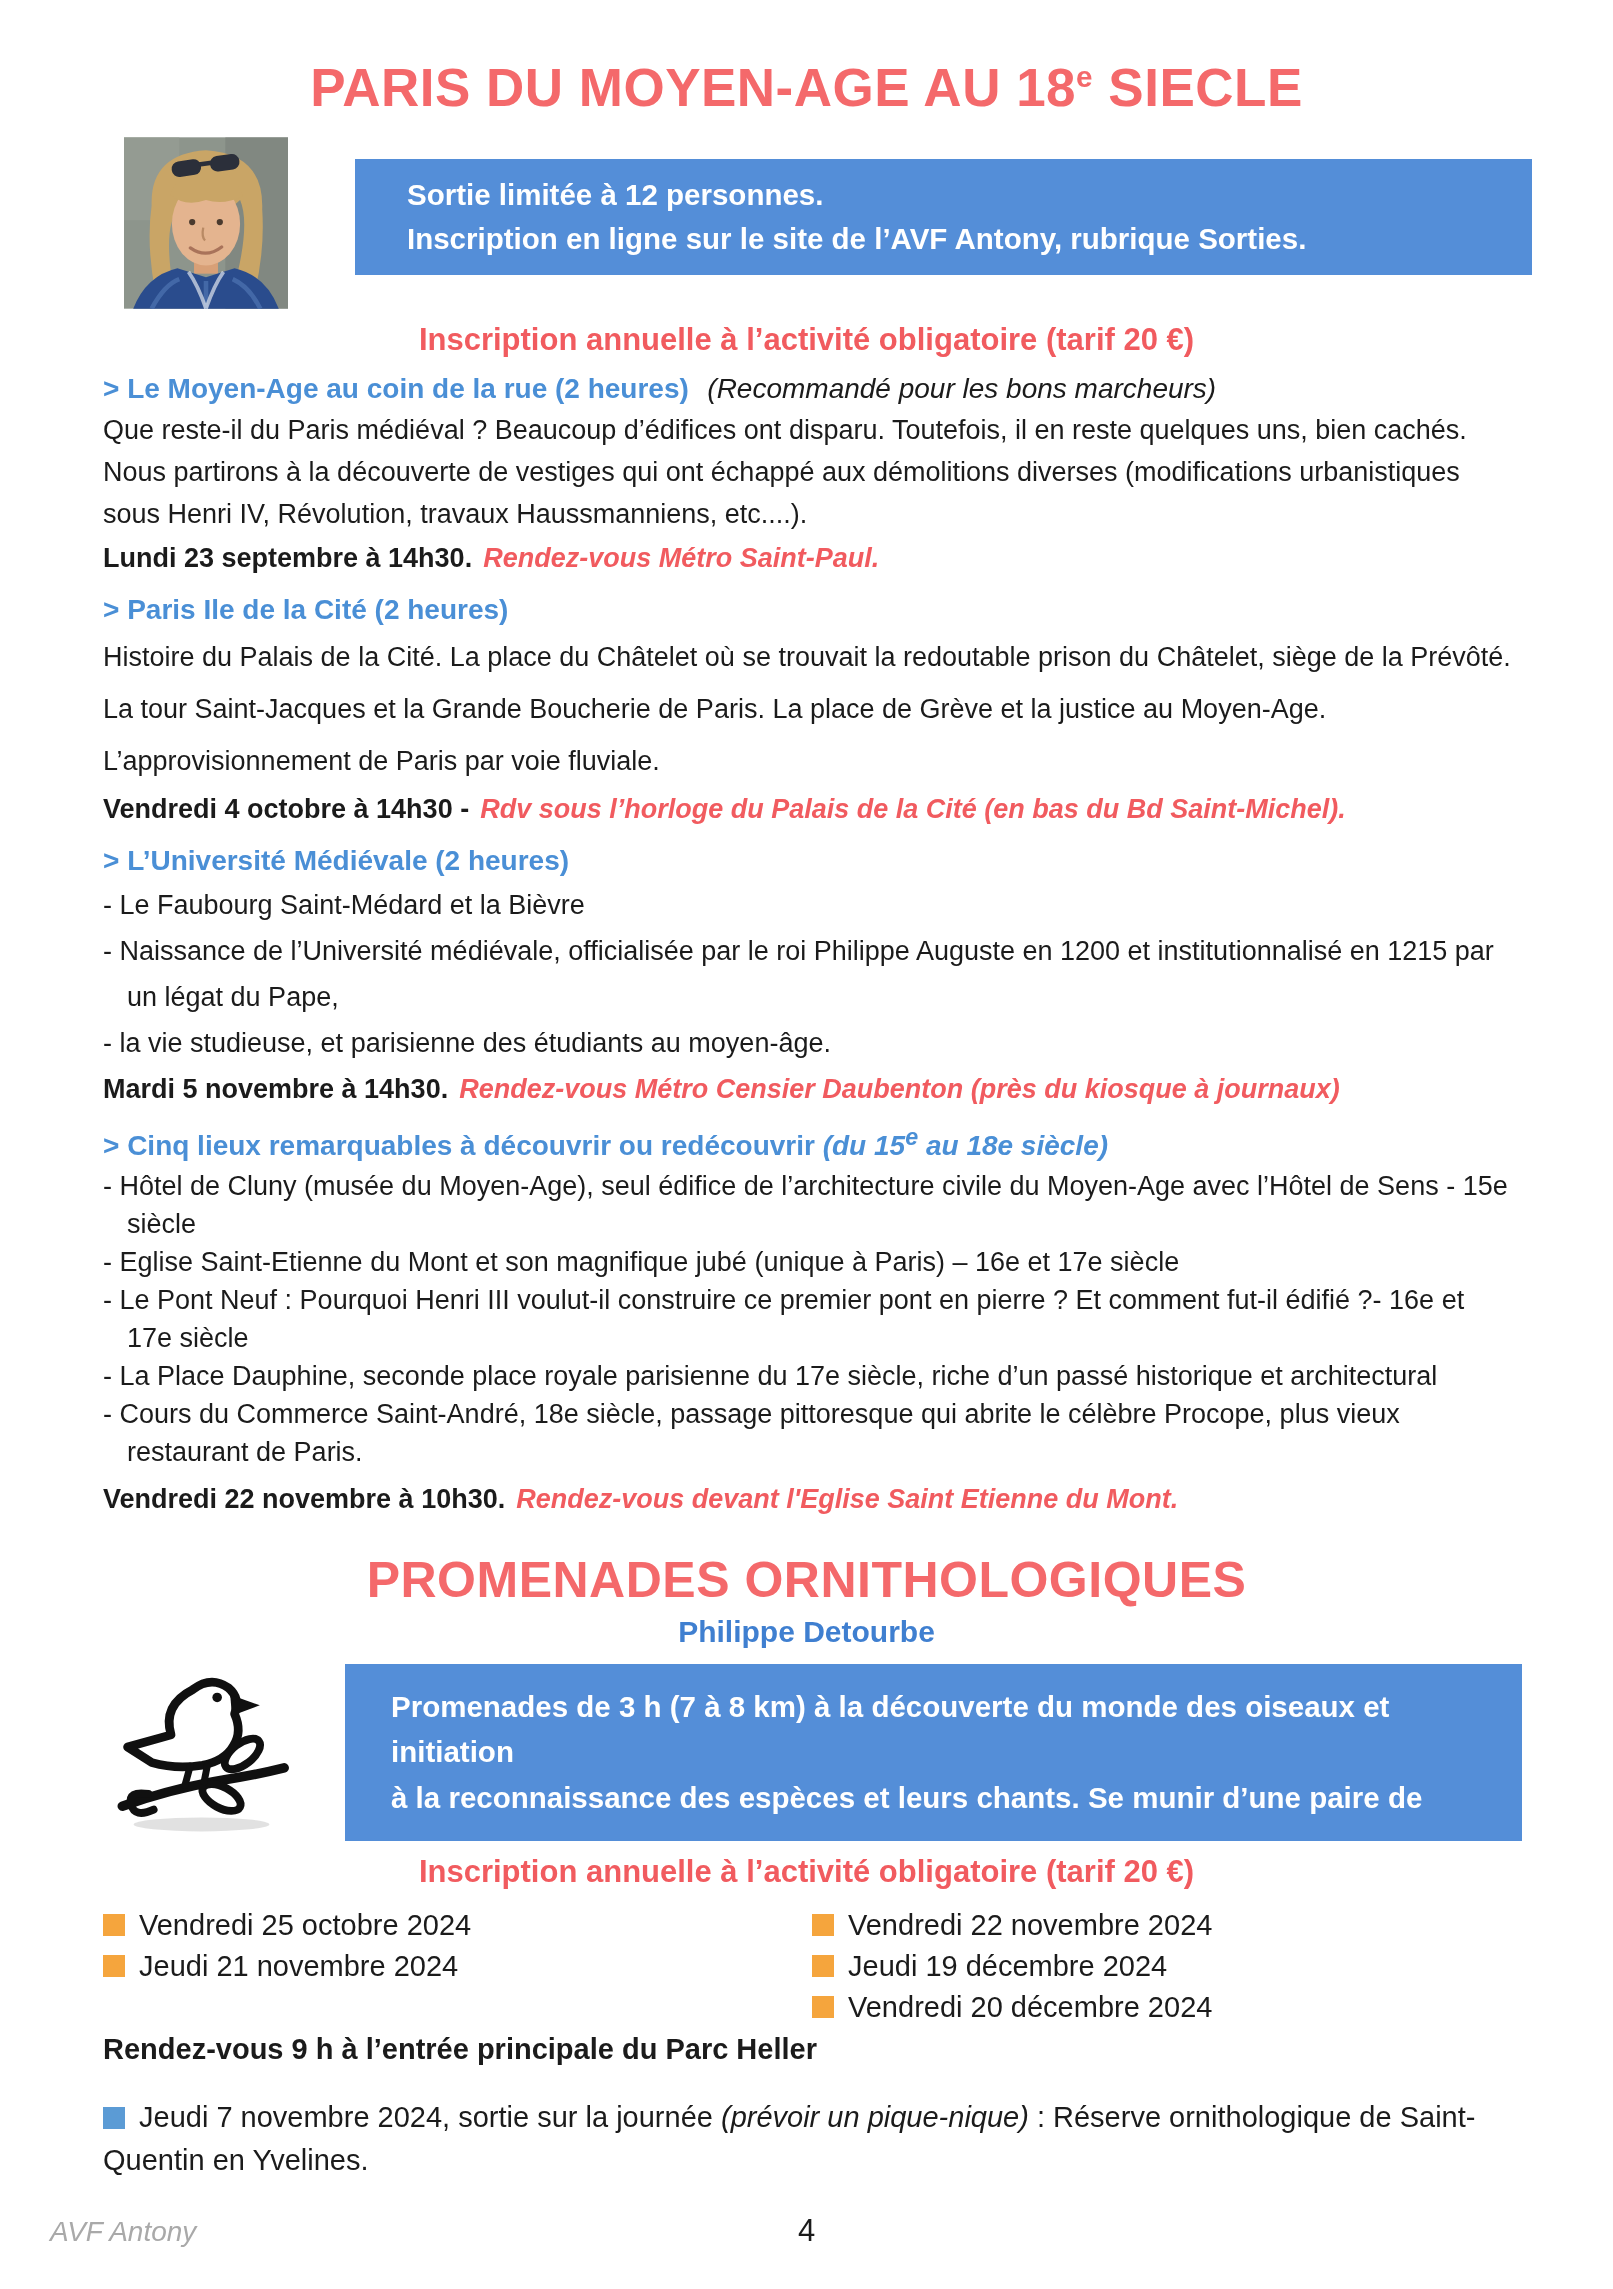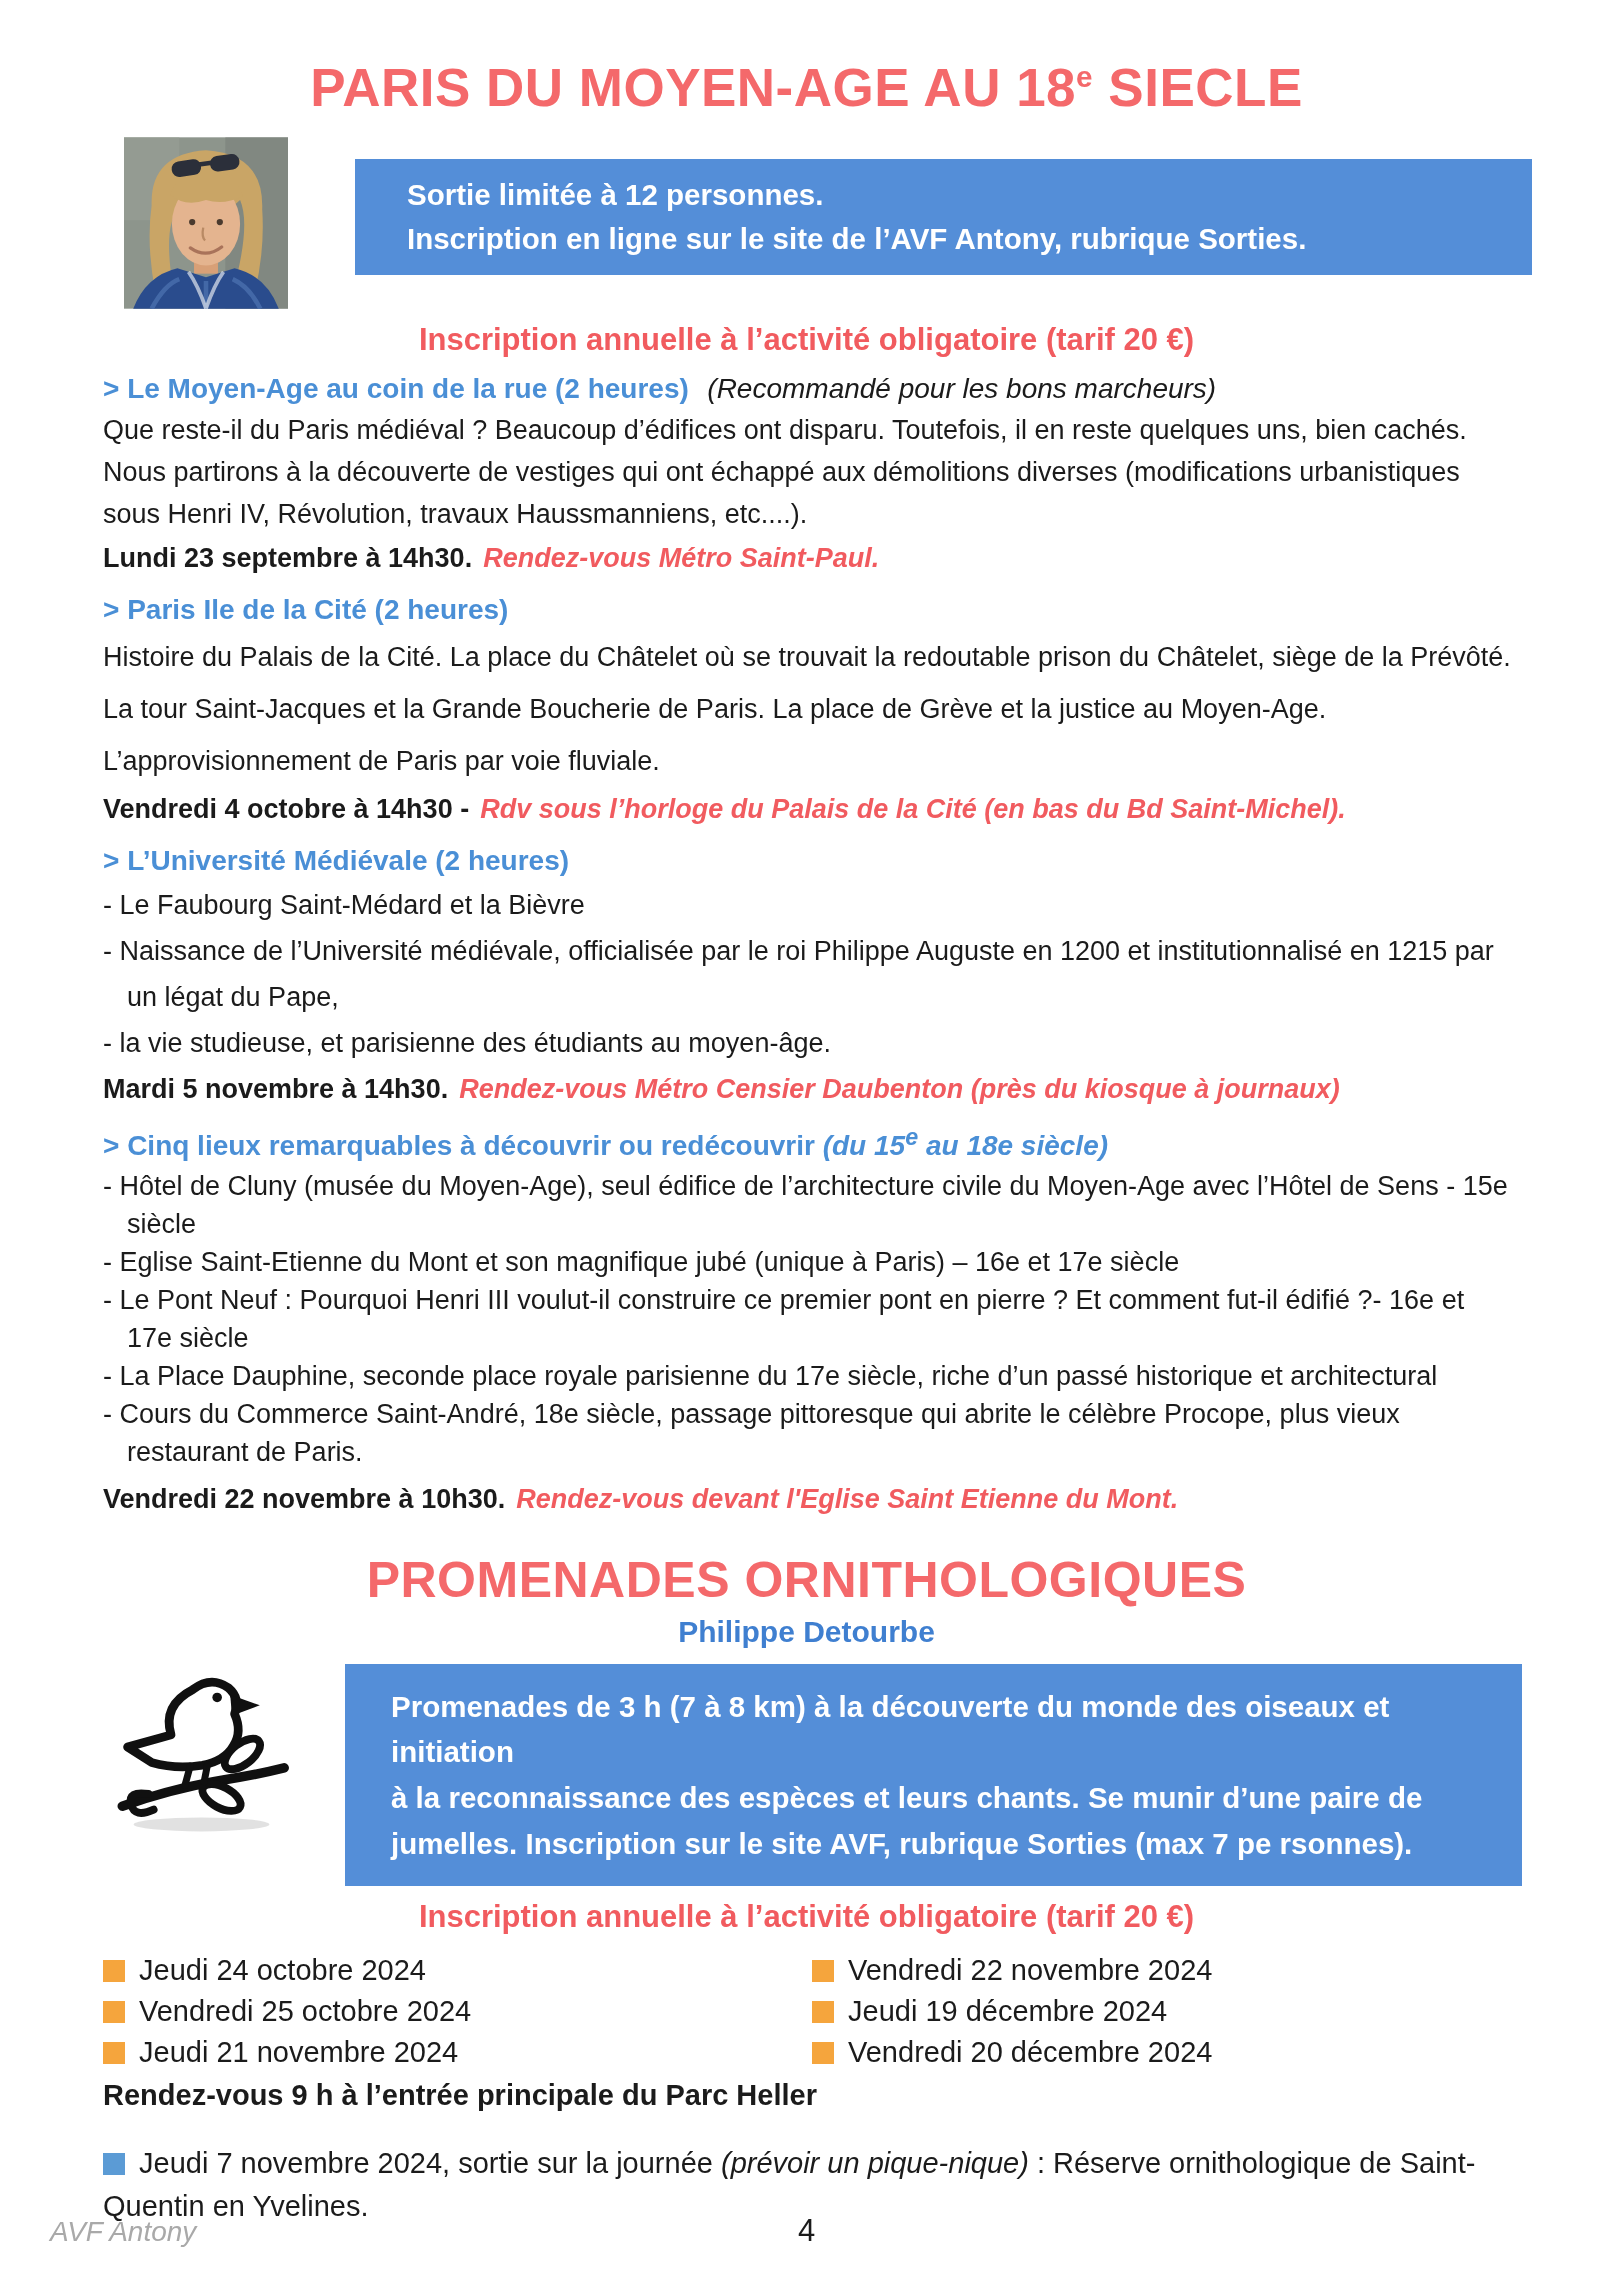--- a/index.html
+++ b/index.html
@@ -187,34 +187,29 @@
         <ellipse cx="128" cy="158" rx="24" ry="12" transform="rotate(28 128 158)" fill="none" stroke="#101010" stroke-width="9"></ellipse>
         <path d="M95 34 Q116 18 136 32 Q150 44 143 62 Q152 82 142 98 Q132 116 106 121 Q76 126 48 118 L20 100 70 86 Q60 52 95 34 Z" fill="#ffffff" stroke="#101010" stroke-width="10" stroke-linejoin="round"></path>
         <path d="M138 40 L172 52 L140 64 Z" fill="#101010"></path>
         <circle cx="123" cy="43" r="5.5" fill="#101010"></circle>
         <path d="M92 122 L86 144 M112 120 L108 140" stroke="#101010" stroke-width="8" stroke-linecap="round"></path>
       </svg>
     </div>
     <div class="notice-box2">
       <div>Promenades de 3 h (7 à 8 km) à la découverte du monde des oiseaux et initiation</div>
       <div>à la reconnaissance des espèces et leurs chants. Se munir d’une paire de</div>
-      <div>jumelles. Inscription sur le site AVF, rubrique Sorties  (max 7 pe rsonnes).</div>
     </div>
   </div>
 
   <div class="inscription">Inscription annuelle à l’activité obligatoire (tarif 20 €)</div>
 
   <div class="dates">
     <div class="col">
       <div class="date-item">
           <span class="sq"></span>
-          <span>Jeudi 24 octobre 2024</span>
-        </div>
-      <div class="date-item">
-          <span class="sq"></span>
           <span>Vendredi 25 octobre 2024</span>
         </div>
       <div class="date-item">
           <span class="sq"></span>
           <span>Jeudi 21 novembre 2024</span>
         </div>
     </div>
     <div class="col">
       <div class="date-item">
           <span class="sq"></span>

